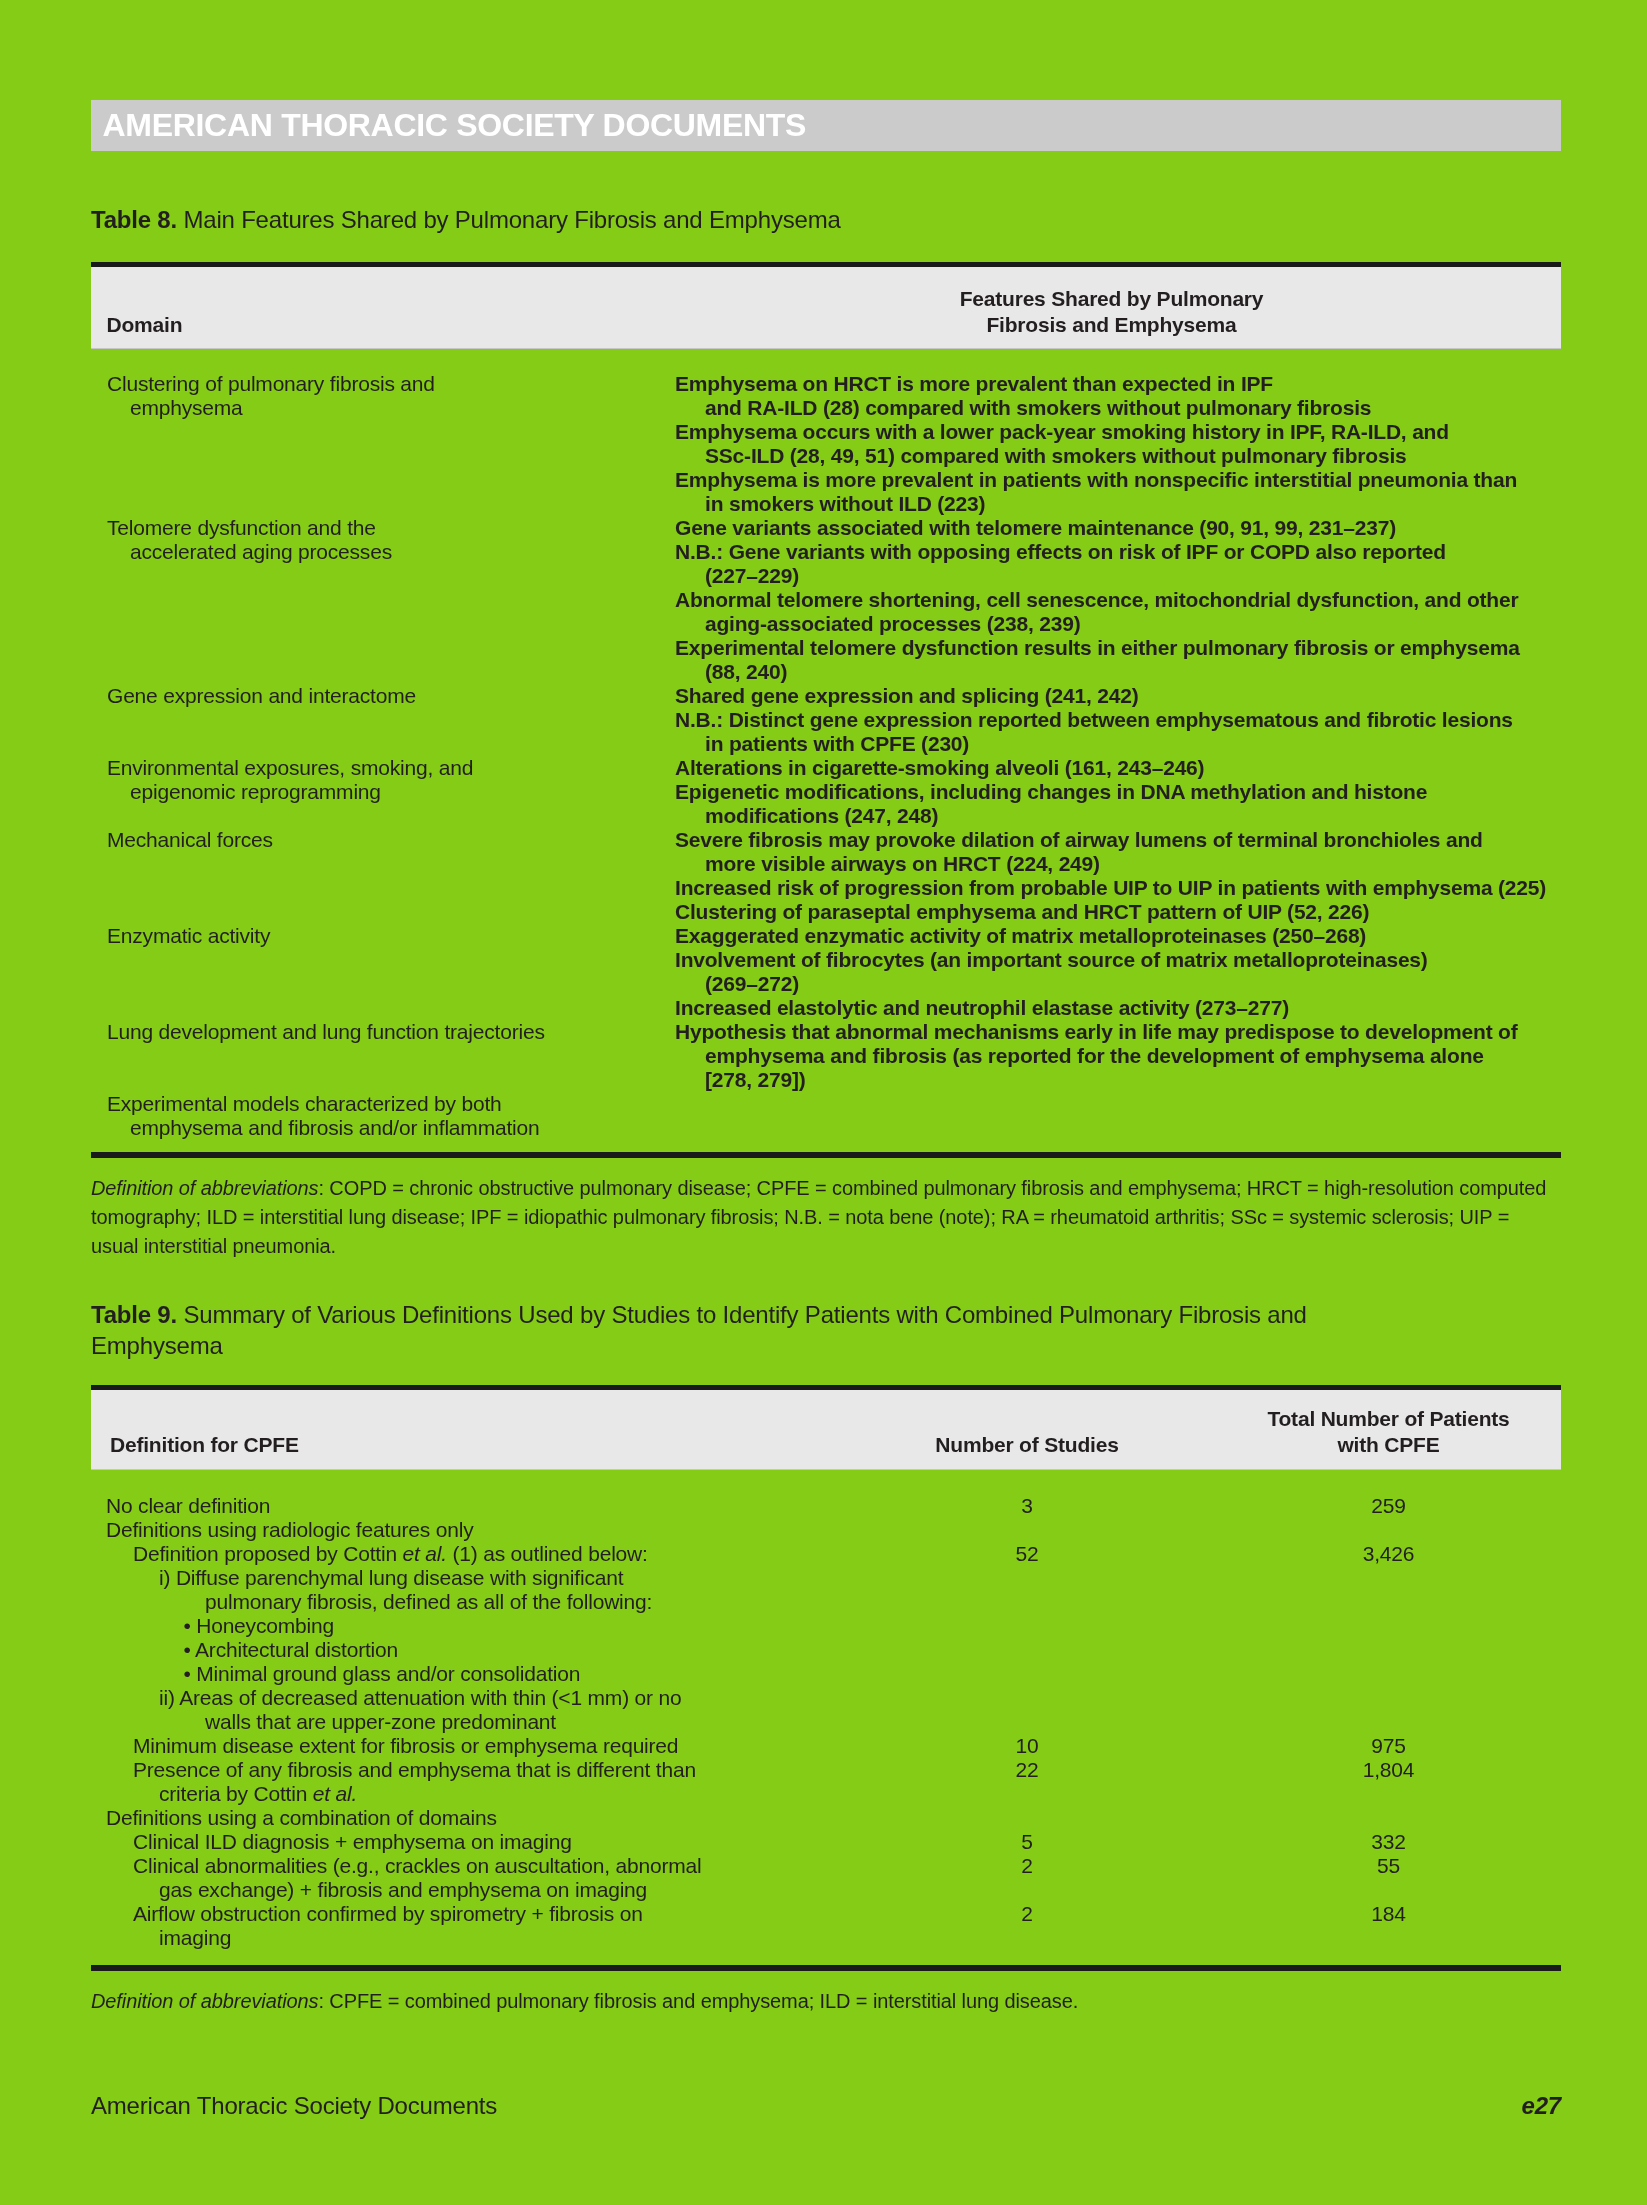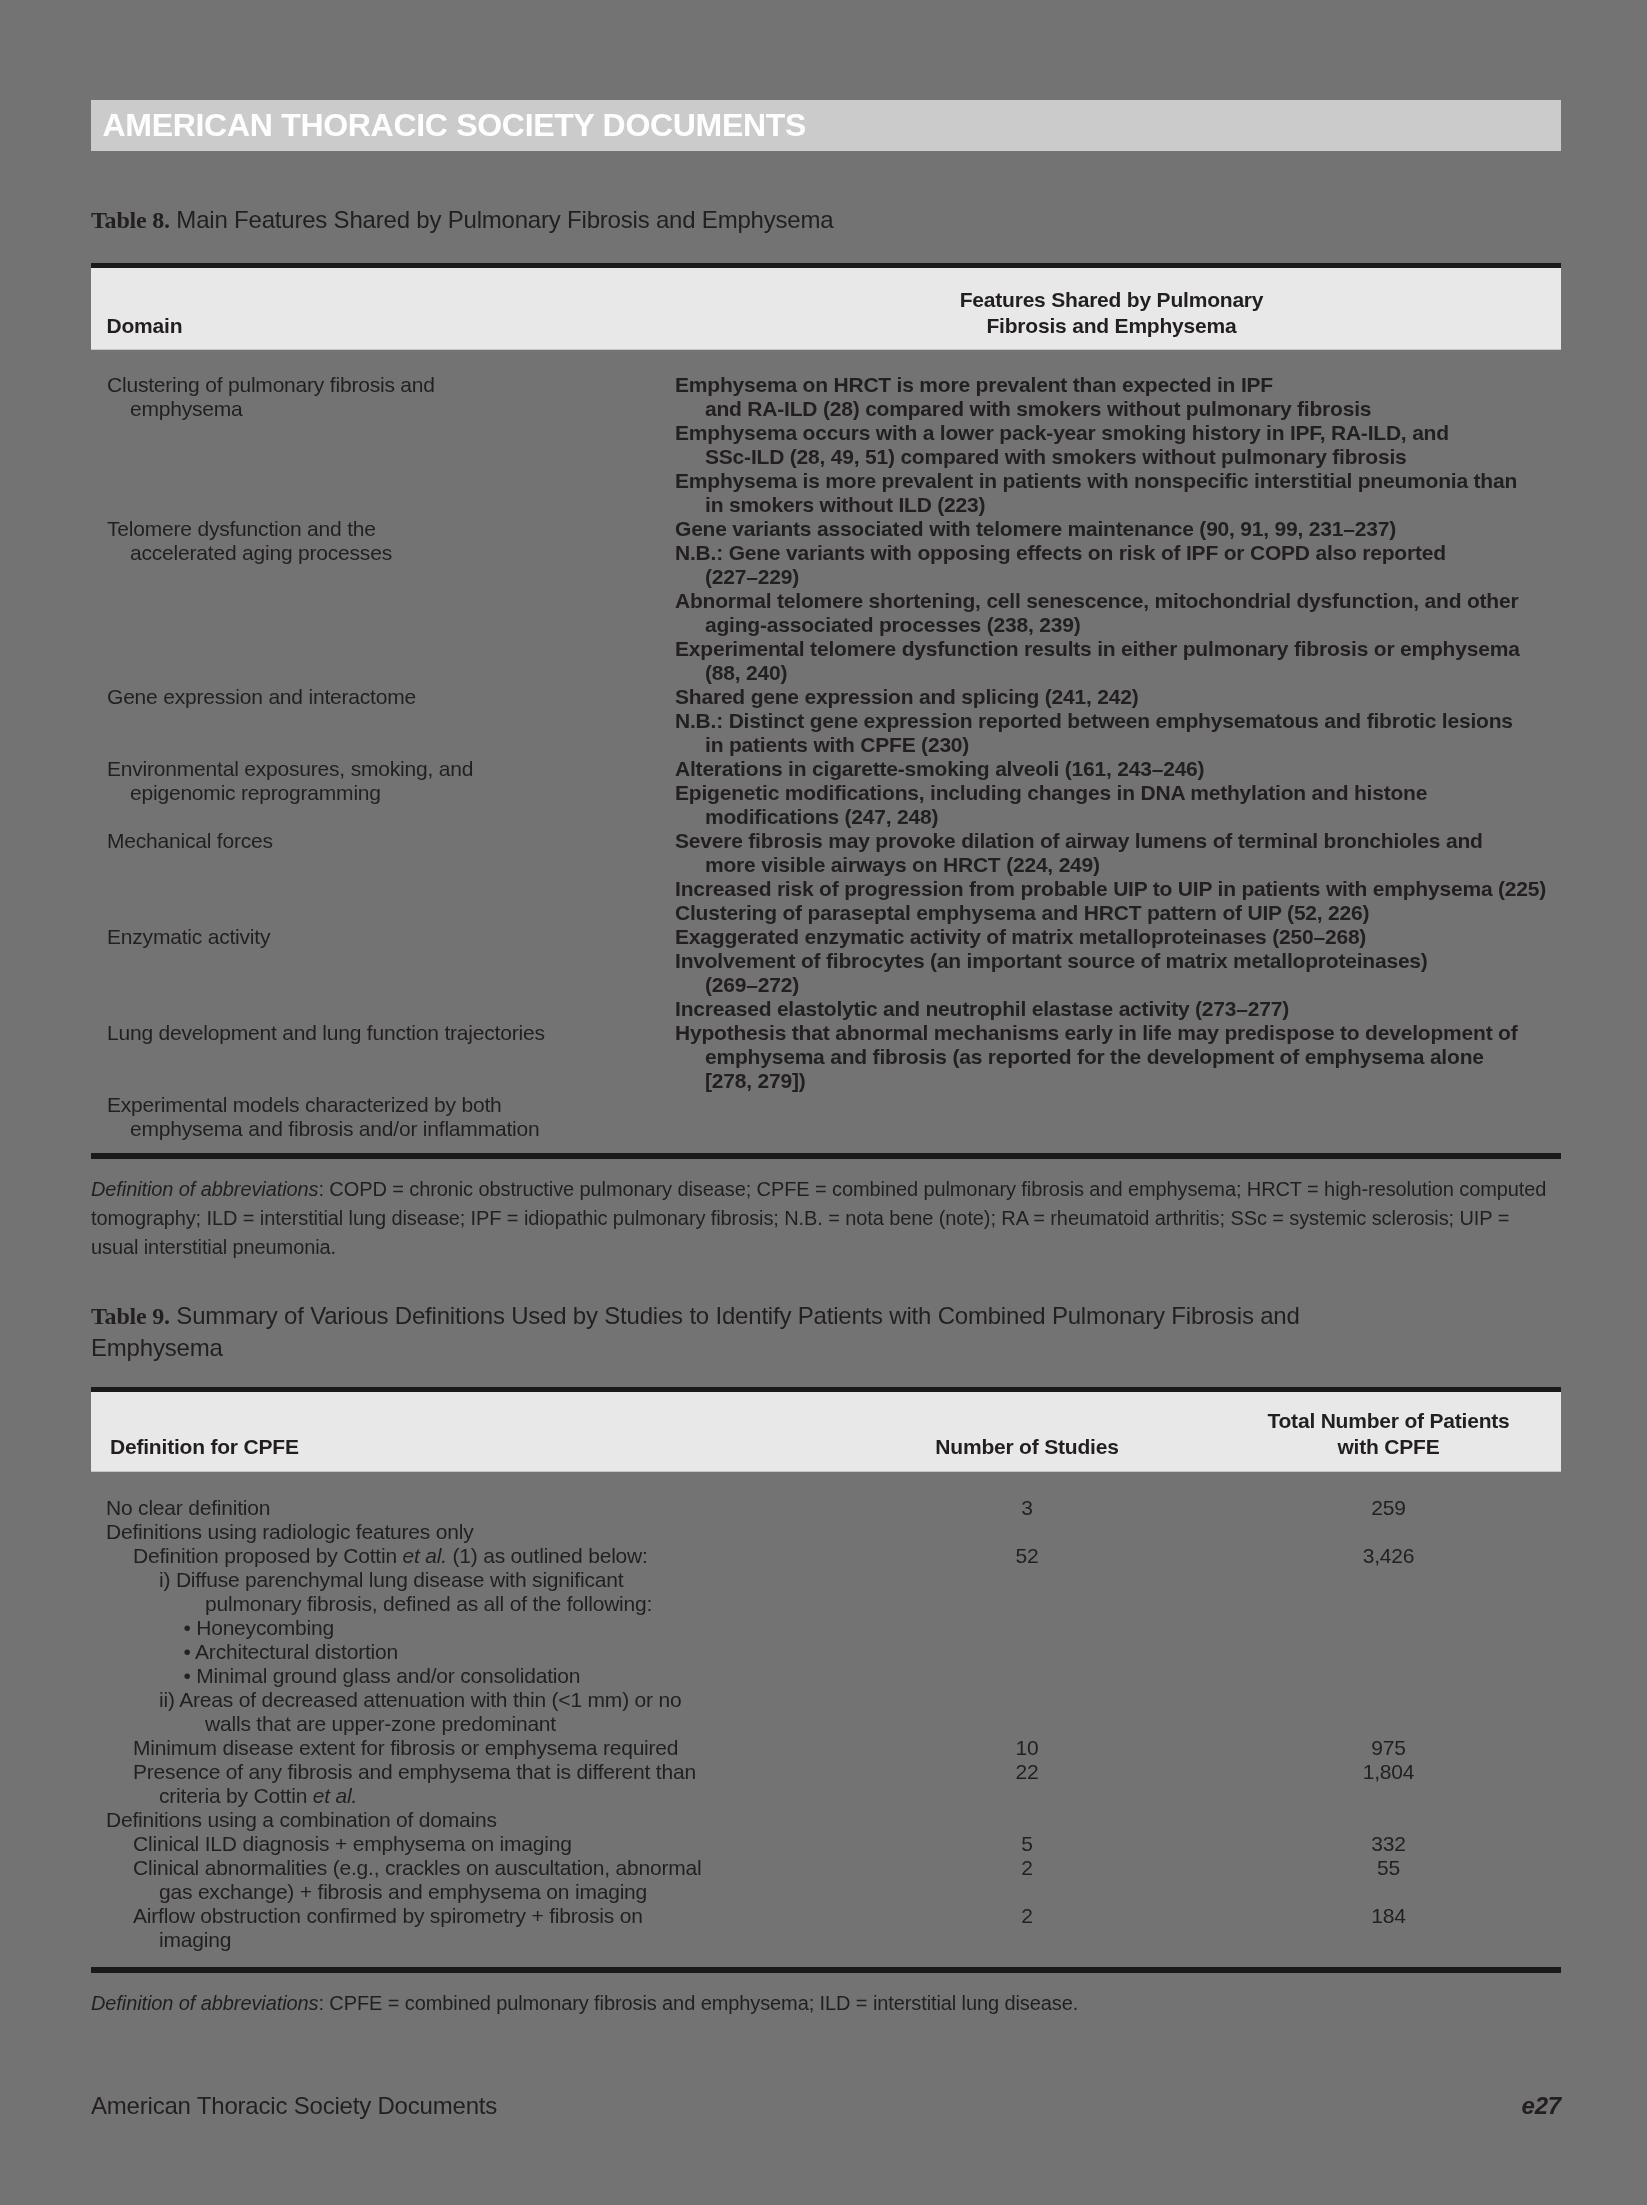--- a/index.html
+++ b/index.html
@@ -1,38 +1,38 @@
 <!DOCTYPE html>
 <html style="font-size:10.8px"><head>
 <meta charset="utf-8">
 <style>
   html,body { margin:0; padding:0; background:#ffffff; }
   .page {
     position:relative;
     width:1648px; height:2205px;
-    background:#737373;
+    background:#84cc16;
     color:var(--text,#231f20);
     font-family:"Liberation Sans","DejaVu Sans",sans-serif;
     letter-spacing:-0.2px;
     overflow:hidden;
     box-sizing:border-box;
     padding:100px 87px 0 91px;
   }
   .banner {
     height:51px;
     background:var(--banner-bg,#cbcbcb);
     display:flex; align-items:center;
     padding-left:11.5px; box-sizing:border-box;
   }
   .banner-text {
     color:#ffffff; font-weight:bold; font-size:32px; letter-spacing:-0.3px;
     white-space:nowrap;
   }
   .caption { font-size:24px; line-height:31px; margin:53px 0 0 0; }
-  .caption .cap-label { font-weight:bold;font-family:Liberation Serif, serif; }
+  .caption .cap-label { font-weight:bold; }
   .caption-9 { margin-top:38px; white-space:pre-line; }
 
   .rule { height:5.4px; background:var(--rule,#1a1a1a); }
   .rule-t8-top { margin-top:27px; }
   .rule-t9-top { margin-top:24px; }
 
   
   .t8-header {
     background:var(--hdr-bg,#e8e8e8);
     display:grid; grid-template-columns:571px 899px;

